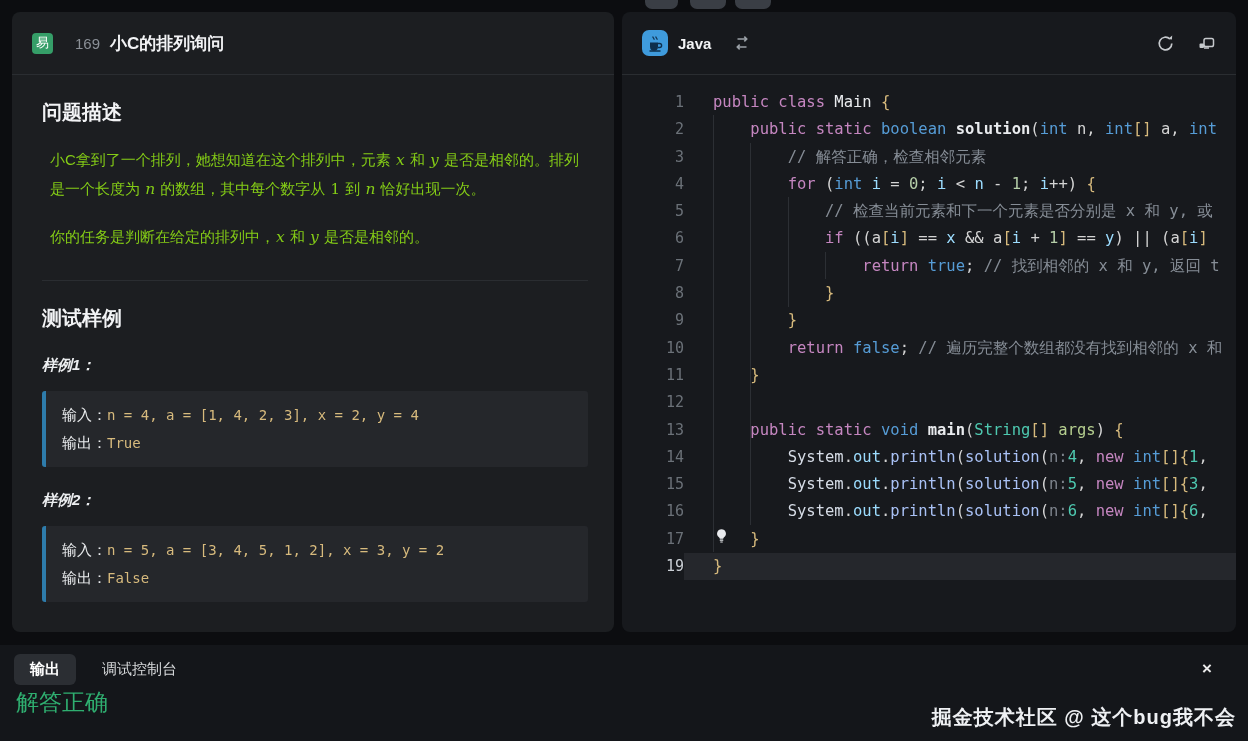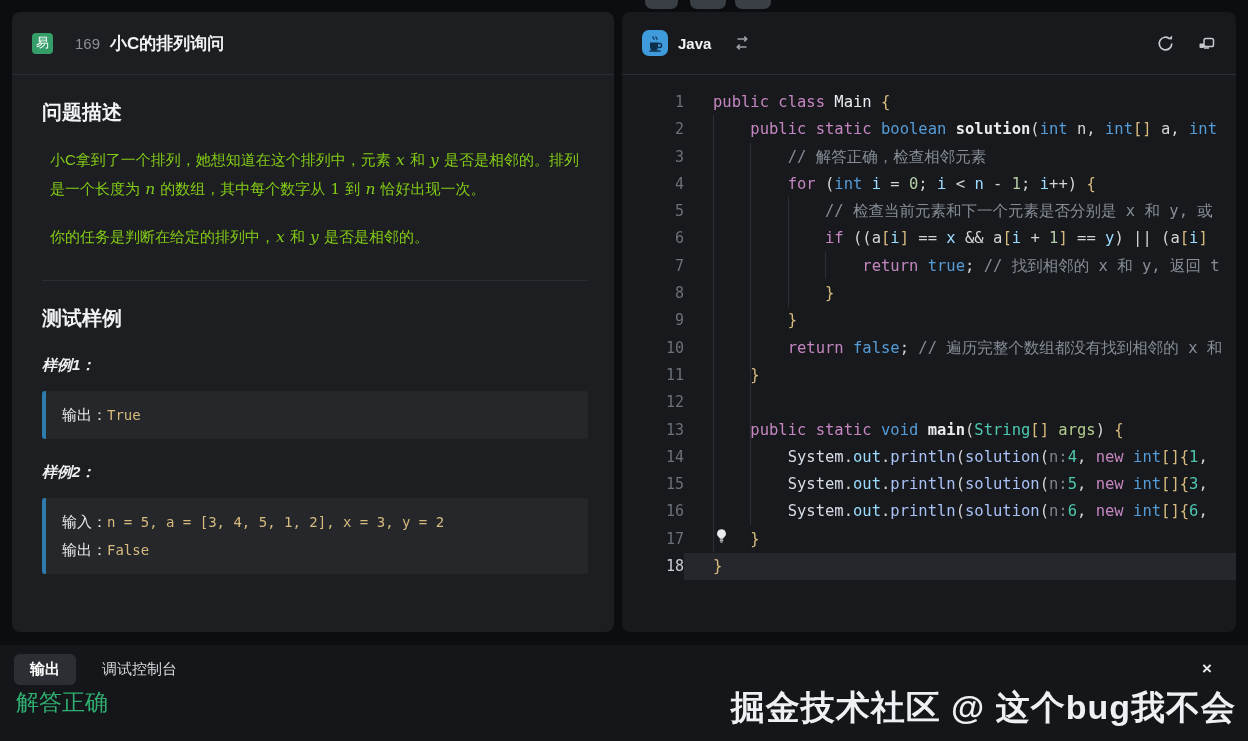--- a/index.html
+++ b/index.html
@@ -56,21 +56,21 @@
   .tok-com{color:#868d96}.tok-br{color:#d7ba7d}.tok-hint{color:#7d838c}
   .bulb{position:absolute;left:92px;top:450px;}
   
   #console-bar{position:absolute;left:0;right:0;top:645px;bottom:0;background:#14161a;}
   .tabs-row{display:flex;align-items:flex-end;padding:9px 14px 0;}
   .tab{font-size:15px;color:#d6d8da;padding:6px 16px;border-radius:6px;margin-right:10px;}
   .tab.active{background:#2b2e33;color:#ffffff;font-weight:bold;}
   .close-x{position:absolute;right:36px;top:15px;color:#ececec;font-weight:bold;
     font-size:17px;line-height:17px;cursor:pointer;}
   .result{position:absolute;left:16px;top:42px;font-size:23px;}
-  .watermark{position:absolute;right:12px;bottom:10px;font-size:34px;color:#eef0f3;
+  .watermark{position:absolute;right:12px;bottom:10px;font-size:20px;color:#eef0f3;
     font-weight:600;letter-spacing:1px;}
 </style>
 </head>
 <body>
 
 <div class="stub" style="left:645px;width:33px;"></div>
 <div class="stub" style="left:690px;width:36px;"></div>
 <div class="stub" style="left:735px;width:36px;"></div>
 
 <section class="panel" id="problem-panel">
@@ -81,20 +81,21 @@
   </header>
   <div class="panel-body">
     <h2 class="section">问题描述</h2>
     <p class="desc"><span>小C拿到了一个排列，她想知道在这个排列中，元素 </span><span class="math">x</span><span> 和 </span><span class="math">y</span><span> 是否是相邻的。排列是一个长度为 </span><span class="math">n</span><span> 的数组，其中每个数字从 </span><span class="mnum">1</span><span> 到 </span><span class="math">n</span><span> 恰好出现一次。</span></p>
     <p class="desc"><span>你的任务是判断在给定的排列中，</span><span class="math">x</span><span> 和 </span><span class="math">y</span><span> 是否是相邻的。</span></p>
     <hr class="divider">
     <h2 class="section">测试样例</h2>
     <div id="examples">
         <div class="example-label">样例1：</div>
         <div class="example-box">
+          <div class="ex-row"><span>输入：</span><span class="ex-val">n = 4, a = [1, 4, 2, 3], x = 2, y = 4</span></div>
           <div class="ex-row"><span>输出：</span><span class="ex-val">True</span></div>
         </div>
         <div class="example-label">样例2：</div>
         <div class="example-box">
           <div class="ex-row"><span>输入：</span><span class="ex-val">n = 5, a = [3, 4, 5, 1, 2], x = 3, y = 2</span></div>
           <div class="ex-row"><span>输出：</span><span class="ex-val">False</span></div>
         </div>
       </div>
   </div>
 </section>
@@ -147,21 +148,21 @@
         <div class="code-line"><span class="gutter">8</span><span class="code-text"><span>            </span><span class="tok-br">}</span></span></div>
         <div class="code-line"><span class="gutter">9</span><span class="code-text"><span>        </span><span class="tok-br">}</span></span></div>
         <div class="code-line"><span class="gutter">10</span><span class="code-text"><span>        </span><span class="tok-kw">return</span><span> </span><span class="tok-type">false</span><span>; </span><span class="tok-com">// 遍历完整个数组都没有找到相邻的 x 和</span></span></div>
         <div class="code-line"><span class="gutter">11</span><span class="code-text"><span>    </span><span class="tok-br">}</span></span></div>
         <div class="code-line"><span class="gutter">12</span><span class="code-text"></span></div>
         <div class="code-line"><span class="gutter">13</span><span class="code-text"><span>    </span><span class="tok-kw">public static</span><span> </span><span class="tok-type">void</span><span> </span><span class="tok-fn">main</span><span>(</span><span class="tok-cls2">String</span><span class="tok-br">[]</span><span> </span><span class="tok-argn">args</span><span>) </span><span class="tok-br">{</span></span></div>
         <div class="code-line"><span class="gutter">14</span><span class="code-text"><span>        </span><span class="tok-sys">System</span><span>.</span><span class="tok-var">out</span><span>.</span><span class="tok-meth">println</span><span>(</span><span class="tok-meth">solution</span><span>(</span><span class="tok-hint">n:</span><span class="tok-numc">4</span><span>, </span><span class="tok-kw">new</span><span> </span><span class="tok-type">int</span><span class="tok-br">[]</span><span class="tok-br">{</span><span class="tok-numc">1</span><span>,</span></span></div>
         <div class="code-line"><span class="gutter">15</span><span class="code-text"><span>        </span><span class="tok-sys">System</span><span>.</span><span class="tok-var">out</span><span>.</span><span class="tok-meth">println</span><span>(</span><span class="tok-meth">solution</span><span>(</span><span class="tok-hint">n:</span><span class="tok-numc">5</span><span>, </span><span class="tok-kw">new</span><span> </span><span class="tok-type">int</span><span class="tok-br">[]</span><span class="tok-br">{</span><span class="tok-numc">3</span><span>,</span></span></div>
         <div class="code-line"><span class="gutter">16</span><span class="code-text"><span>        </span><span class="tok-sys">System</span><span>.</span><span class="tok-var">out</span><span>.</span><span class="tok-meth">println</span><span>(</span><span class="tok-meth">solution</span><span>(</span><span class="tok-hint">n:</span><span class="tok-numc">6</span><span>, </span><span class="tok-kw">new</span><span> </span><span class="tok-type">int</span><span class="tok-br">[]</span><span class="tok-br">{</span><span class="tok-numc">6</span><span>,</span></span></div>
         <div class="code-line"><span class="gutter">17</span><span class="code-text"><span>    </span><span class="tok-br">}</span></span></div>
-        <div class="code-line active"><span class="gutter">18</span><span class="code-text"><span class="tok-br">}</span></span></div>
+        <div class="code-line active"><span class="gutter">19</span><span class="code-text"><span class="tok-br">}</span></span></div>
       </div>
   </div>
 
   <div class="guide" style="left:91px;top:103px;height:437px;"></div>
   <div class="guide" style="left:128px;top:131px;height:382px;"></div>
   <div class="guide" style="left:166px;top:185px;height:110px;"></div>
   <div class="guide" style="left:203px;top:240px;height:27px;"></div>
 
   <span class="bulb" style="left:92px;top:516px;position:absolute;">
     <svg width="15" height="16" viewBox="0 0 16 17">

